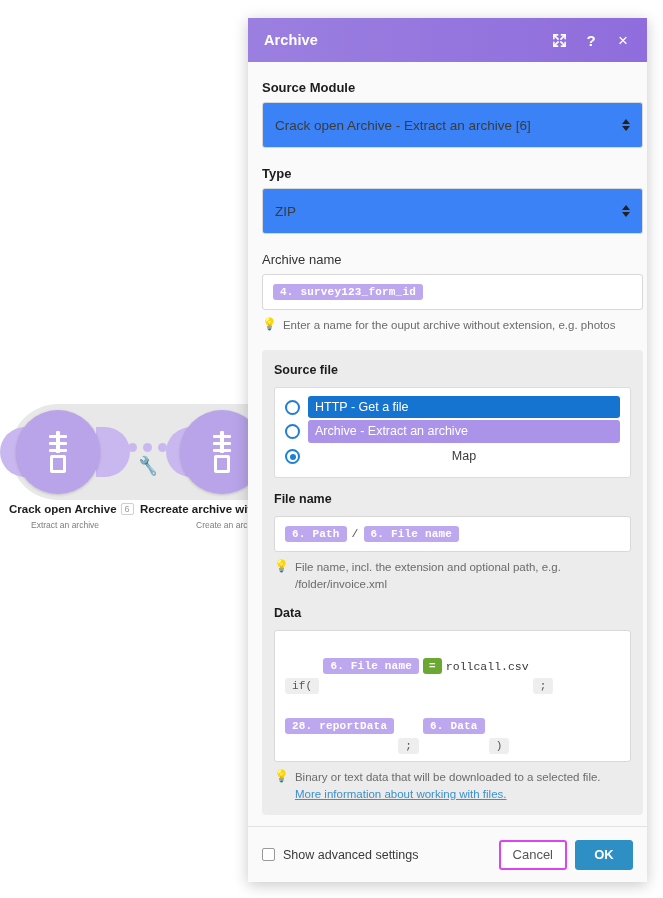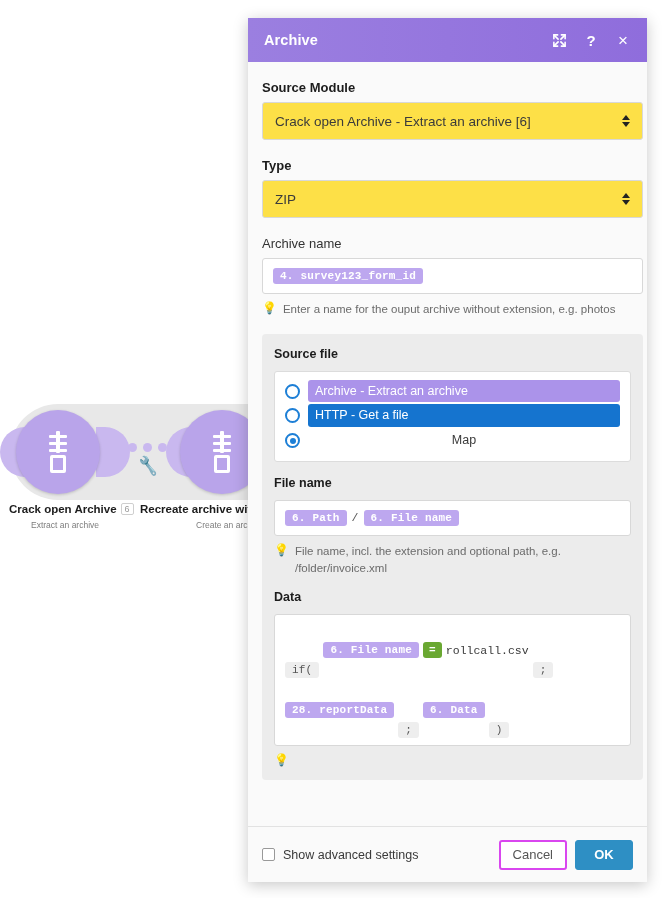--- a/index.html
+++ b/index.html
@@ -110,21 +110,21 @@
   .dialog-body {
     flex: 1; overflow: hidden;
     padding: 18px 4px 10px 14px;
     background: #fafafa;
   }
 
   .label-strong { font-size: 13px; font-weight: bold; color: #1c1c1c; margin-bottom: 7px; }
   .label-normal { font-size: 13px; font-weight: normal; color: #333; margin-bottom: 7px; }
 
   .select-box {
-    height: 38px; background: #fde047;
+    height: 46px; background: #3b82f6;
     border: 1px solid #d8d8d8; border-radius: 3px;
     display: flex; align-items: center;
     padding: 0 12px;
     font-size: 13.5px; color: #3b3b3b;
     margin-bottom: 18px;
   }
   .select-box .val { flex: 1; }
   .spinner { display: flex; flex-direction: column; gap: 2px; color: #222; }
   .spinner i { display: block; width: 0; height: 0; border-left: 4px solid transparent; border-right: 4px solid transparent; }
   .spinner i.up { border-bottom: 5px solid #222; }
@@ -319,25 +319,25 @@
       <span class="bulb">💡</span>
       <span>Enter a name for the ouput archive without extension, e.g. photos</span>
     </div>
 
     <div class="panel">
       <div class="panel-title">Source file</div>
 
       <div class="radio-card">
         <div class="radio-row">
           <span class="radio"></span>
-          <span class="radio-pill purple">Archive - Extract an archive</span>
+          <span class="radio-pill blue">HTTP - Get a file</span>
         </div>
         <div class="radio-row">
           <span class="radio"></span>
-          <span class="radio-pill blue">HTTP - Get a file</span>
+          <span class="radio-pill purple">Archive - Extract an archive</span>
         </div>
         <div class="radio-row">
           <span class="radio on">
               <span class="dot"></span>
             </span>
           <span class="radio-pill none">Map</span>
         </div>
       </div>
 
       <div class="panel-title" style="margin-top:14px;">File name</div>
@@ -358,20 +358,24 @@
         <span class="chip op">=</span>
         <span class="lit">rollcall.csv</span>
         <span class="chip plain">;</span>
         <span class="chip">28. reportData</span>
         <span class="chip plain">;</span>
         <span class="chip">6. Data</span>
         <span class="chip plain">)</span>
       </div>
       <div class="hint">
         <span class="bulb">💡</span>
+        <span>
+          <span>Binary or text data that will be downloaded to a selected file.</span><br>
+          <a href="#">More information about working with files.</a>
+        </span>
       </div>
     </div>
 
   </div>
 
   <div class="dialog-footer">
     <div class="adv">
       <span class="cb"></span>
       <span class="adv-label">Show advanced settings</span>
     </div>

